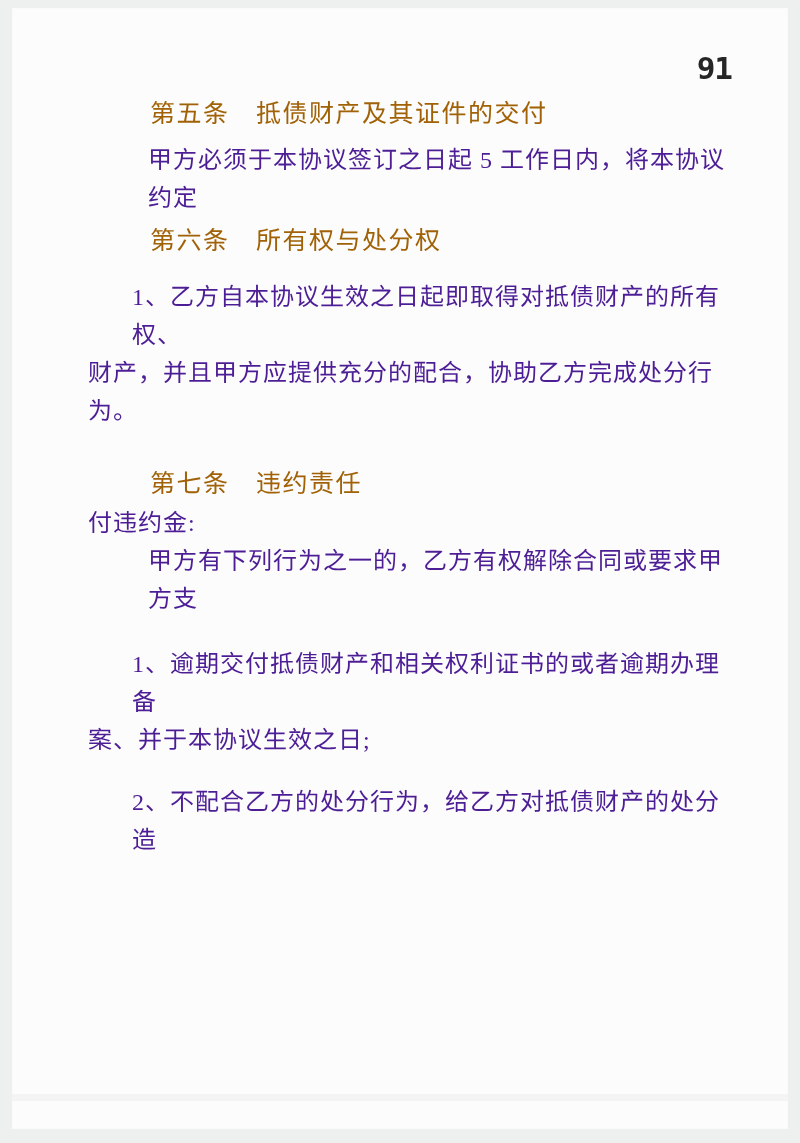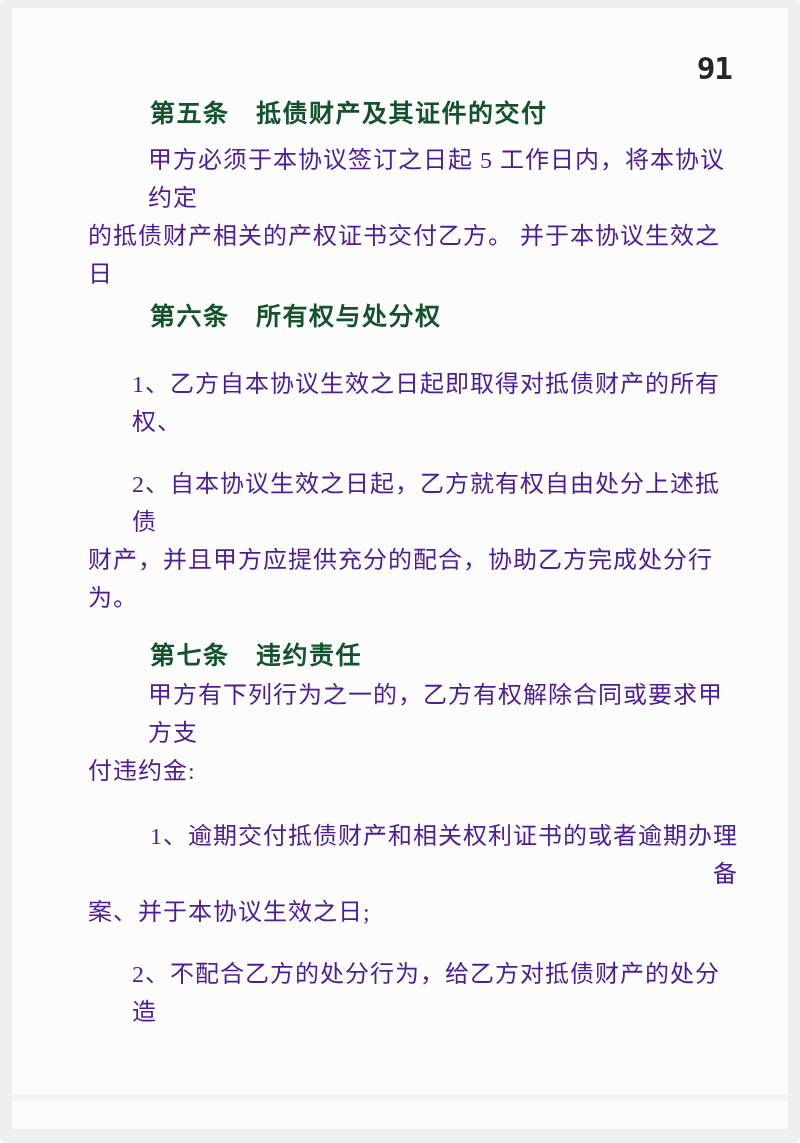--- a/index.html
+++ b/index.html
@@ -10,21 +10,21 @@
     overflow: hidden;
     font-family: "Liberation Serif", "DejaVu Serif", serif;
   }
 
   
   .scan-frame {
     width: 800px;
     height: 1143px;
     background: #eef0ef;
     padding: 8px 12px 14px 12px;
-    border-radius: 6px;
+    border-radius: 0;
   }
 
   
   .paper {
     position: relative;
     width: 100%;
     height: 100%;
     background: #fcfcfc;
     color: #1c1c1c;
     padding: 86px 50px 0 76px;
@@ -57,66 +57,64 @@
     font-size: 24px;
     line-height: 38px;
     letter-spacing: 1px;
     white-space: pre-wrap;
     color: #4c1d95;
   }
 
   .heading {
     font-size: 25px;
     line-height: 40px;
-    font-weight: 700;
+    font-weight: 400;
     letter-spacing: 1.5px;
     white-space: pre-wrap;
-    color: #14532d;
+    color: #a16207;
   }
 
   
   .indent-para { padding-left: 60px; }
   
   .indent-num  { padding-left: 44px; }
 
   
   .heading { padding-left: 62px; }
 
   
   .mt7  { margin-top: 7px; }
-  .mt17 { margin-top: 28px; }
-  .mt19 { margin-top: 19px; }
+  .mt17 { margin-top: 17px; }
+  .mt19 { margin-top: 34px; }
   .mt20 { margin-top: 4px; }
   .mt24 { margin-top: 24px; }
-  .mt27 { margin-top: 27px; text-align: right; }
+  .mt27 { margin-top: 27px; }
 </style>
 </head>
 <body>
 
 <div class="scan-frame">
   <div class="paper">
 
     <span class="page-stamp">91</span>
 
     <div class="heading">第五条　抵债财产及其证件的交付</div>
 
     <div class="line indent-para mt7">甲方必须于本协议签订之日起 5 工作日内，将本协议约定</div>
-    <div class="line">的抵债财产相关的产权证书交付乙方。 并于本协议生效之日</div>
 
     <div class="heading mt20">第六条　所有权与处分权</div>
 
     <div class="line indent-num mt17">1、乙方自本协议生效之日起即取得对抵债财产的所有权、</div>
 
-    <div class="line indent-num mt24">2、自本协议生效之日起，乙方就有权自由处分上述抵债</div>
     <div class="line">财产，并且甲方应提供充分的配合，协助乙方完成处分行为。</div>
 
     <div class="heading mt19">第七条　违约责任</div>
 
+    <div class="line">付违约金:</div>
     <div class="line indent-para">甲方有下列行为之一的，乙方有权解除合同或要求甲方支</div>
-    <div class="line">付违约金:</div>
 
     <div class="line indent-num mt27">1、逾期交付抵债财产和相关权利证书的或者逾期办理备</div>
     <div class="line">案、并于本协议生效之日;</div>
 
     <div class="line indent-num mt24">2、不配合乙方的处分行为，给乙方对抵债财产的处分造</div>
 
     <div class="scan-artifact"></div>
   </div>
 </div>
 

